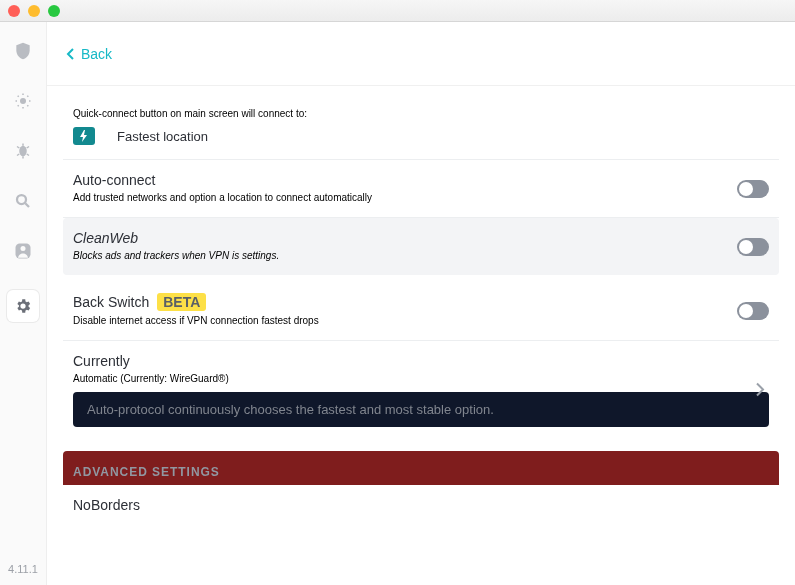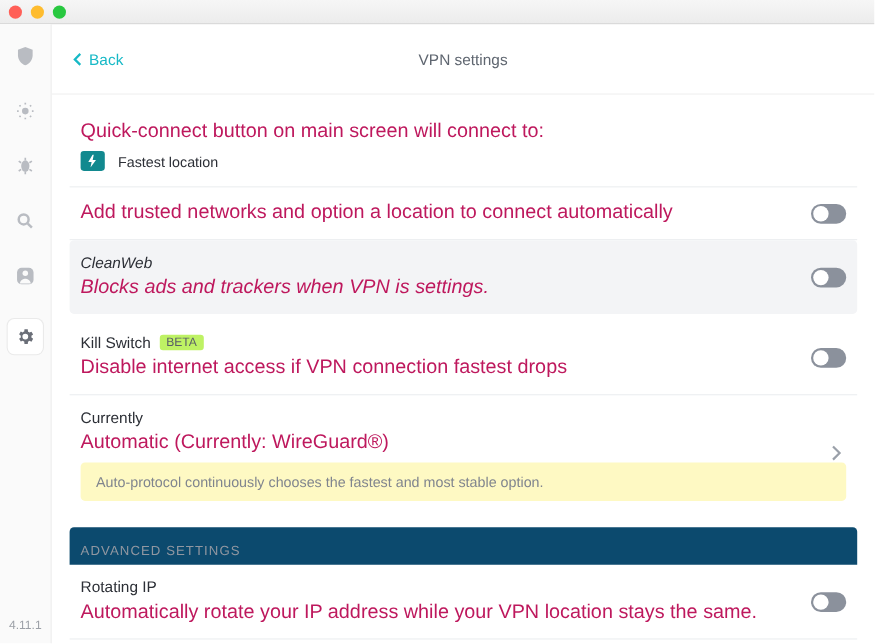--- a/index.html
+++ b/index.html
@@ -87,21 +87,21 @@
     padding: 10px 16px 0 16px;
   }
 
   .row {
     padding: 12px 10px 14px 10px;
     border-bottom:1px solid #eceef0;
     position:relative;
   }
   .row.hl { background:#f3f4f6; border-radius:4px; border-bottom:none; margin-bottom:6px;font-style:italic; }
   .row-title { font-size:14px; color:#2c2f36; margin-bottom:4px; display:flex; align-items:center; gap:8px;}
-  .row-sub { font-size:18px; color:#be185d; }
+  .row-sub { font-size:10px; color:#000000; }
   .toggle {
     position:absolute; right:10px; top:50%; transform:translateY(-50%);
     width:32px; height:18px; border-radius:10px;
     background:#8b919c;
     cursor:pointer;
   }
   .toggle::after {
     content:""; position:absolute; width:14px; height:14px; border-radius:50%;
     background:#fff; top:2px; left:2px;
   }
@@ -109,35 +109,35 @@
     position:absolute; right:14px; top:50%; transform:translateY(-50%);
     color:#9aa0a9; font-size:20px;
   }
   .badge-icon {
     width:22px; height:18px; border-radius:3px;
     background:#12898f; color:#fff;
     display:inline-flex; align-items:center; justify-content:center;
     font-size:11px;
   }
   .beta {
-    font-size:11px; background:#bef264; color:#5a5f67;
-    padding:1px 6px; border-radius:3px; font-weight:400;
+    font-size:14px; background:#fde047; color:#5a5f67;
+    padding:1px 6px; border-radius:3px; font-weight:700;
   }
   .infobox {
-    background:#fef9c3; border-radius:4px;
+    background:#0f172a; border-radius:4px;
     padding:10px 14px; font-size:13px; color:#80858e;
     margin-top:8px;
   }
   .section-header {
     font-size:12px; letter-spacing:0.08em; color:#9197a1;
-    font-weight:400; padding:14px 10px 6px 10px;
-    background:#0c4a6e; border-radius:4px 4px 0 0;
+    font-weight:700; padding:14px 10px 6px 10px;
+    background:#7f1d1d; border-radius:4px 4px 0 0;
     margin-top:10px;
   }
-  .quick-badge-row { display:flex; align-items:center; gap:12px; margin-top:8px;}
+  .quick-badge-row { display:flex; align-items:center; gap:22px; margin-top:8px;}
   .content::-webkit-scrollbar{width:6px}
   .content::-webkit-scrollbar-thumb{background:#e1e1e1;border-radius:3px}
 </style>
 </head>
 <body>
 
 <div class="titlebar">
   <div class="traffic red"></div>
   <div class="traffic yellow"></div>
   <div class="traffic green"></div>
@@ -184,75 +184,70 @@
   </div>
 
   <div class="main">
     <div class="header">
       <div class="back">
         <svg width="10" height="14" viewBox="0 0 10 14" fill="none" stroke="currentColor" stroke-width="2">
             <path d="M8 2L3 7l5 5"></path>
           </svg>
         <span>Back</span>
       </div>
-      <div class="title">VPN settings</div>
     </div>
 
     <div class="content">
 
       <div class="row">
         <div class="row-sub">Quick-connect button on main screen will connect to:</div>
         <div class="quick-badge-row">
           <span class="badge-icon">
             <svg width="10" height="12" viewBox="0 0 10 12" fill="#fff">
                 <path d="M5 0L1 7h3l-1 5 5-7H5l1-5z"></path>
               </svg>
           </span>
           <span style="font-size:13px;color:#2c2f36;">Fastest location</span>
         </div>
       </div>
 
       <div class="row">
+        <div class="row-title">Auto-connect</div>
         <div class="row-sub">Add trusted networks and option a location to connect automatically</div>
         <div class="toggle"></div>
       </div>
 
       <div class="row hl">
         <div class="row-title">CleanWeb</div>
         <div class="row-sub">Blocks ads and trackers when VPN is settings.</div>
         <div class="toggle"></div>
       </div>
 
       <div class="row">
         <div class="row-title">
-          <span>Kill Switch</span>
+          <span>Back Switch</span>
           <span class="beta">BETA</span>
         </div>
         <div class="row-sub">Disable internet access if VPN connection fastest drops</div>
         <div class="toggle"></div>
       </div>
 
       <div class="row" style="border-bottom:none;">
         <div class="row-title">Currently</div>
         <div class="row-sub">Automatic (Currently: WireGuard®)</div>
         <div class="chevron">
           <svg width="10" height="16" viewBox="0 0 10 16" fill="none" stroke="currentColor" stroke-width="2">
               <path d="M2 2l6 6-6 6"></path>
             </svg>
         </div>
         <div class="infobox">Auto-protocol continuously chooses the fastest and most stable option.</div>
       </div>
 
       <div class="section-header">ADVANCED SETTINGS</div>
 
-      <div class="row">
-        <div class="row-title">Rotating IP</div>
-        <div class="row-sub">Automatically rotate your IP address while your VPN location stays the same.</div>
-        <div class="toggle"></div>
-      </div>
 
       <div class="row" style="border-bottom:none; padding-bottom:0;">
         <div class="row-title">NoBorders</div>
       </div>
 
     </div>
   </div>
 </div>
 
 </body></html>

